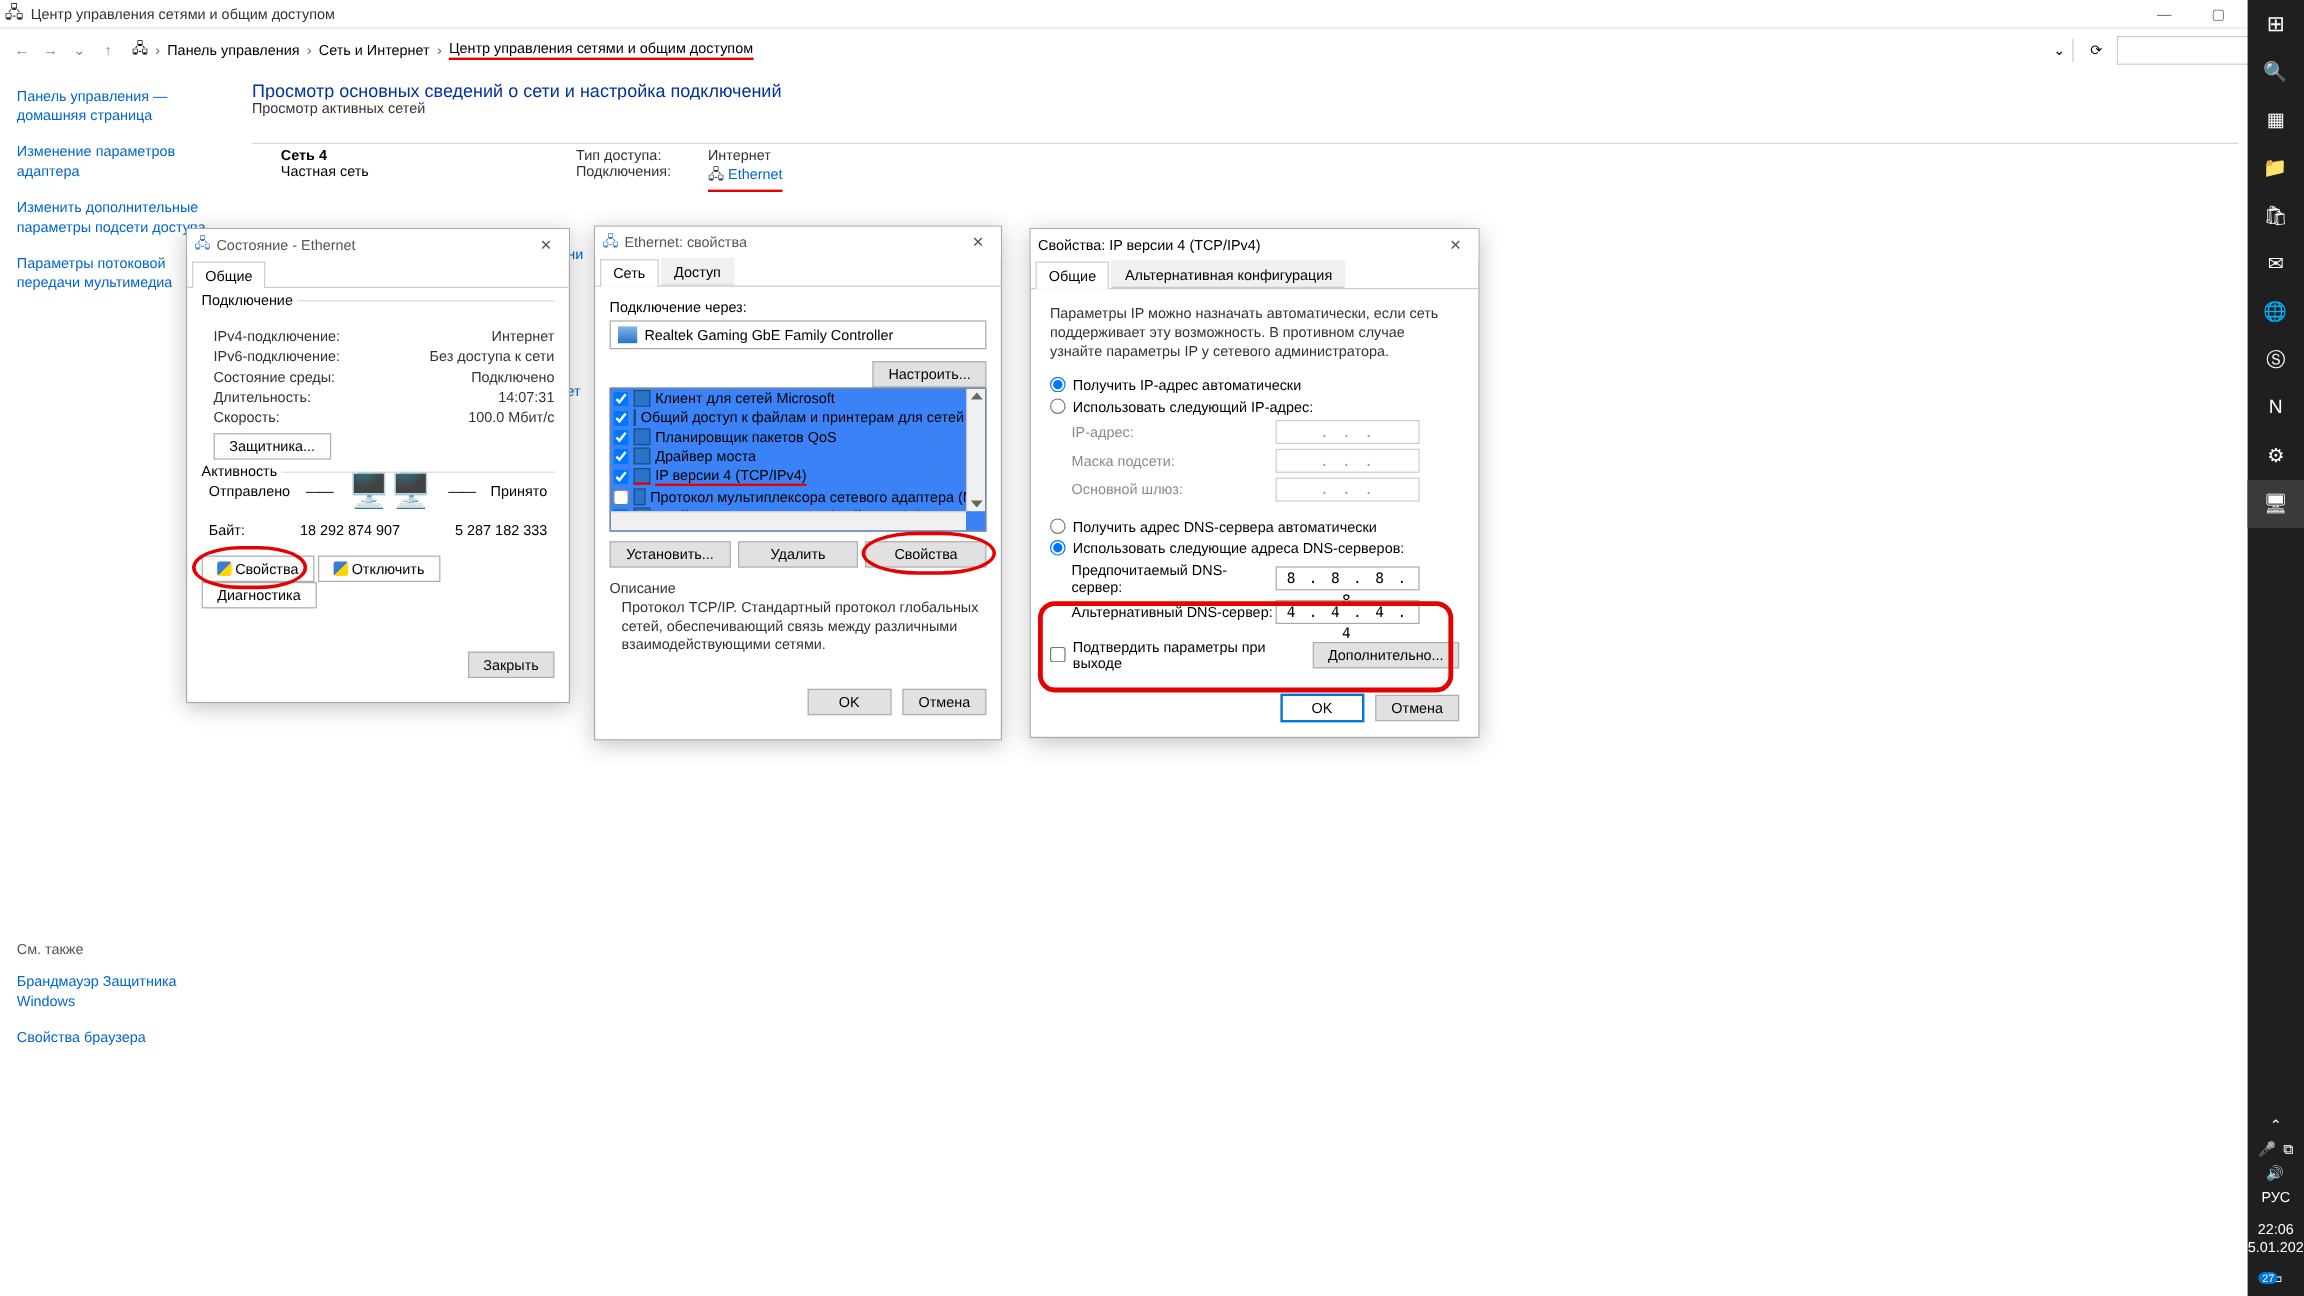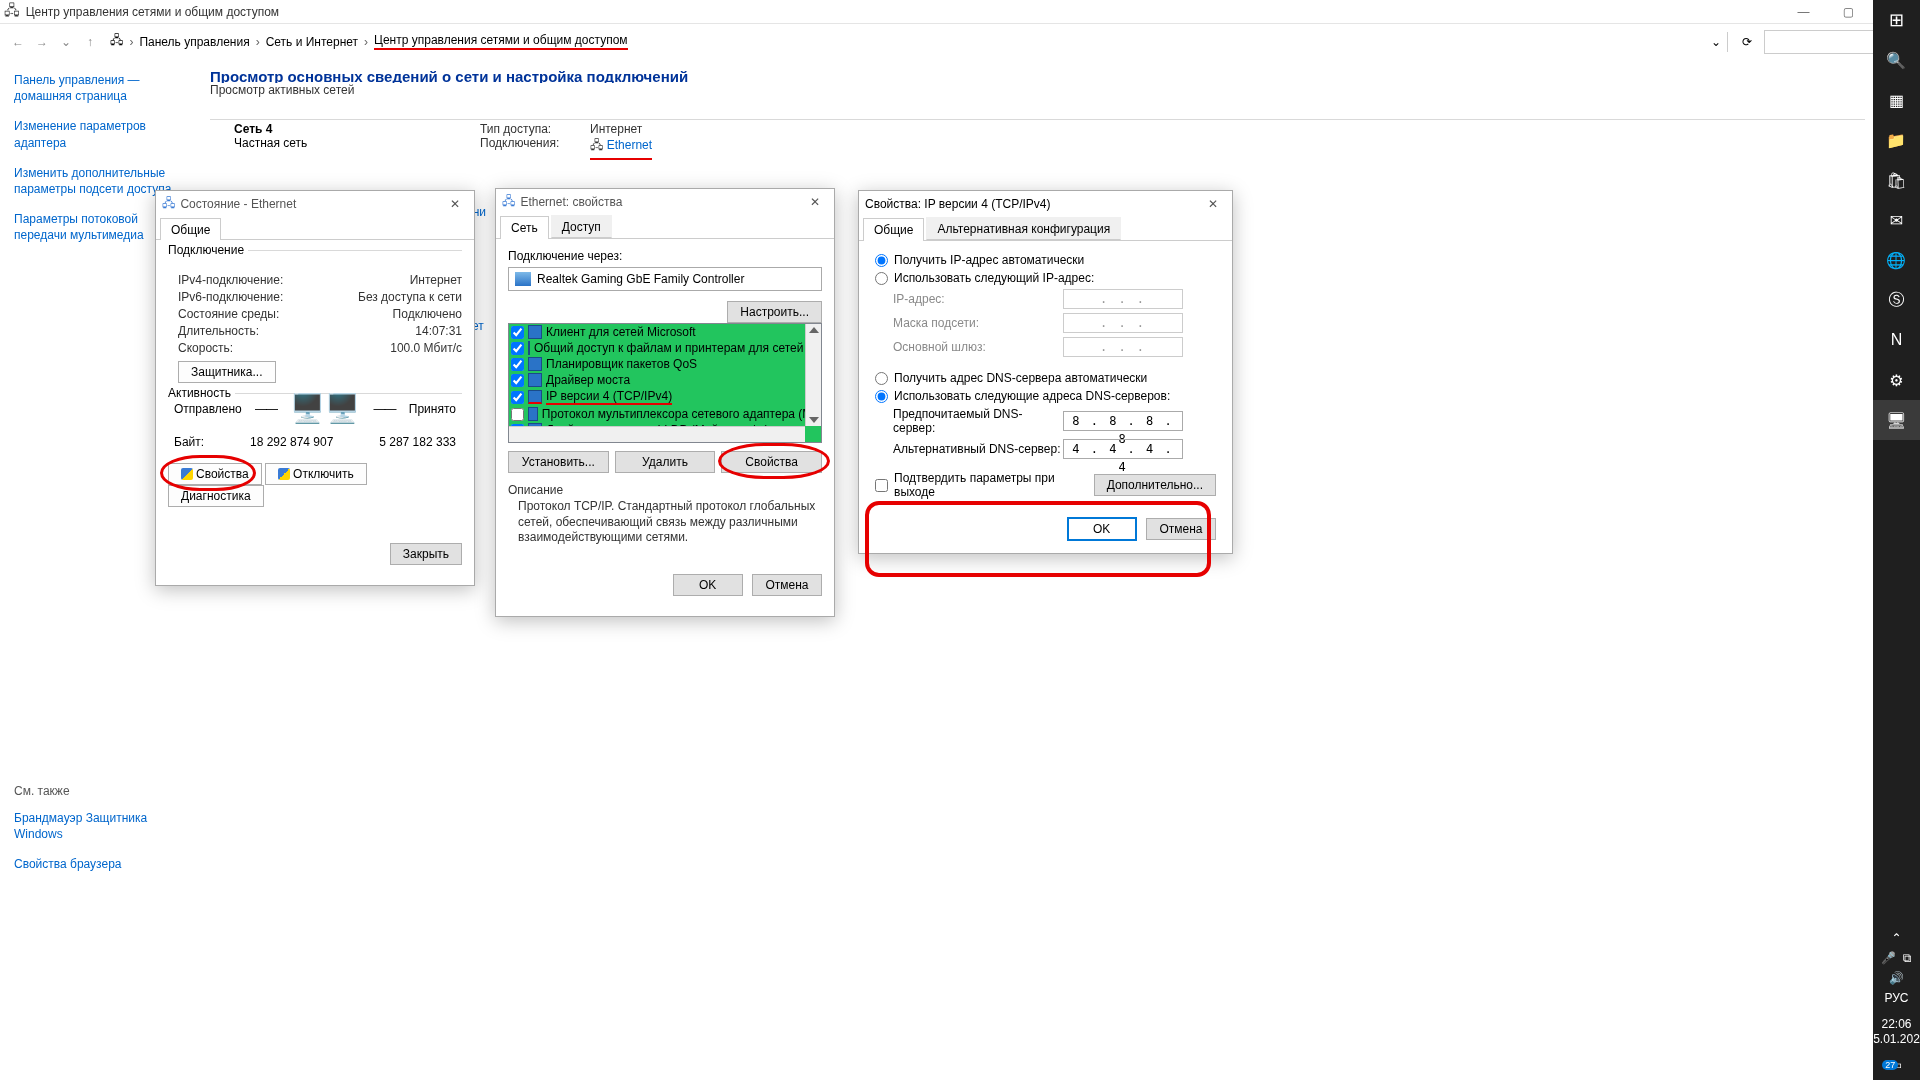--- a/index.html
+++ b/index.html
@@ -22,21 +22,21 @@
 .navbar .refresh { width:26px; text-align:center;}
 .navbar .search { width:150px; height:24px; border:1px solid #ccc; display:flex; align-items:center; padding:0 4px; margin-left:4px;}
 
 
 .main { position:absolute; top:60px; left:0; right:47px; bottom:0; display:flex;}
 .sidebar { width:200px; padding:12px 14px;}
 .sidebar a { color:#0066cc; text-decoration:none; display:block; margin-bottom:14px; line-height:1.35;}
 .sidebar .seealso-title { color:#555; margin-top:540px; margin-bottom:12px;}
 
 .content { flex:1; padding: 8px 8px 8px 10px; position:relative;}
-.content h2 { color:#003399; font-weight:bold; font-size:15px; margin-bottom:16px;}
+.content h2 { color:#003399; font-weight:normal; font-size:15px; margin-bottom:16px;}
 .content .sub { color:#333; margin-bottom:4px;}
 .fieldset { border-top:1px solid #d9d9d9; margin-top:4px; padding-top:10px;}
 .fieldset-label { position:relative; top:-18px; background:#fff; padding-right:6px; color:#333;}
 .netblock { display:flex; margin-top:-8px;}
 .netblock .left { width:270px; padding-left:24px;}
 .netblock .left b { font-weight:600;}
 .netblock .right .row { display:flex;}
 .netblock .right .row .k { width:110px; color:#333;}
 .netblock .right .row .v { color:#333;}
 .netblock .right .row .v a { color:#0066cc; text-decoration:none;}
@@ -65,21 +65,21 @@
 
 .activity { text-align:center; margin:6px 0 10px;}
 .activity .comps { display:inline-block; font-size:28px;}
 .activity .dashrow { display:flex; justify-content:space-between; align-items:center; margin:-24px 6px 0;}
 .bytes-row { display:flex; justify-content:space-between; padding:0 6px; margin-top:6px;}
 
 
 .ring { position:absolute; border:3px solid #e60000; border-radius:50%/60%; pointer-events:none;}
 
 
-.combox { border:1px solid #828790; height:120px; overflow:auto; position:relative; background:#22c55e;}
+.combox { border:1px solid #828790; height:120px; overflow:auto; position:relative; background:#3b82f6;}
 .combox .row { display:flex; align-items:center; padding:1px 2px; white-space:nowrap;}
 .combox .row input { margin-right:4px;}
 .combox .row .mini { width:14px; height:14px; margin-right:4px; background:#2a73c7; border:1px solid #1a4b88;}
 .combox .row.sel span { border-bottom:2px solid #e60000;}
 .combox .scroll-v { position:absolute; right:0; top:0; width:16px; bottom:16px; background:#f0f0f0; border-left:1px solid #ccc;}
 .combox .scroll-h { position:absolute; left:0; right:16px; bottom:0; height:16px; background:#f0f0f0; border-top:1px solid #ccc;}
 .combox .scroll-v::before,.combox .scroll-v::after { content:""; position:absolute; left:3px; width:0;height:0; border-left:5px solid transparent; border-right:5px solid transparent;}
 .combox .scroll-v::before { top:3px; border-bottom:6px solid #666;}
 .combox .scroll-v::after { bottom:3px; border-top:6px solid #666;}
 
@@ -339,20 +339,21 @@
 <div class="dialog ipv4" style="left:858px; top:190px; width:375px;">
   <div class="dlg-title">
     <span class="txt" style="color:#000;">Свойства: IP версии 4 (TCP/IPv4)</span>
     <span class="close">✕</span>
   </div>
   <div class="tabs">
     <div class="tab">Общие</div>
     <div class="tab inactive">Альтернативная конфигурация</div>
   </div>
   <div class="body" style="position:relative;">
+    <div class="intro">Параметры IP можно назначать автоматически, если сеть поддерживает эту возможность. В противном случае узнайте параметры IP у сетевого администратора.</div>
 
     <div class="radio-row">
         <input type="radio" name="ip" checked="" style="">
         <span>Получить IP-адрес автоматически</span>
       </div>
     <div class="radio-row">
         <input type="radio" name="ip" style="">
         <span>Использовать следующий IP-адрес:</span>
       </div>
     <div style="padding-left:18px;">

